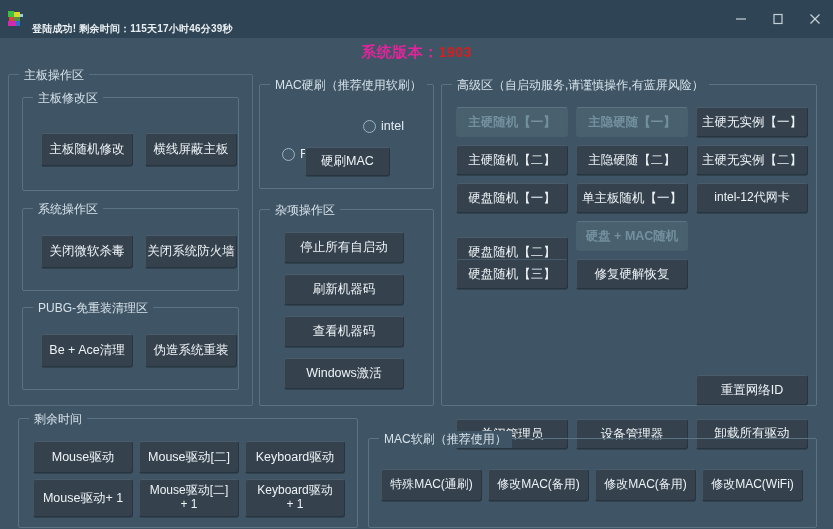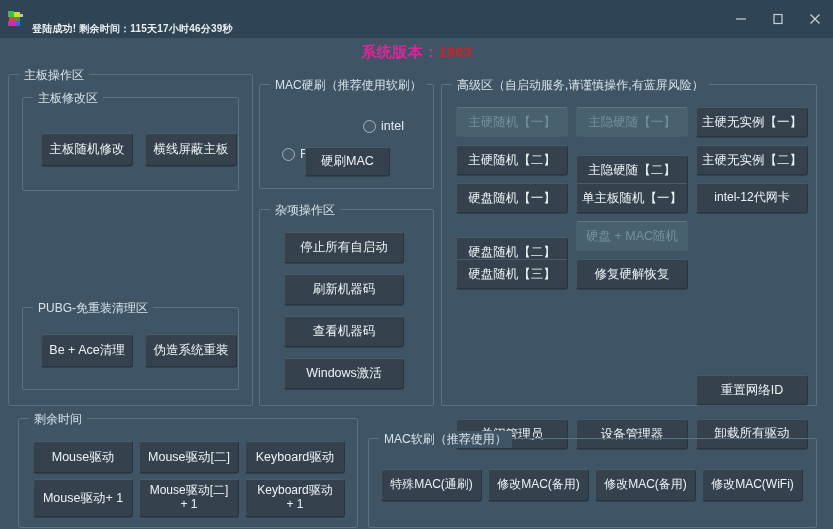--- a/index.html
+++ b/index.html
@@ -123,20 +123,21 @@
     box-shadow: 0 1px 0 rgba(0,0,0,.22);
     cursor: default;
     user-select: none;
   }
   .btn.disabled {
     background: #49616f;
     border-color: #47606e;
     border-top-color: #5c7484;
     color: #74909f;
     box-shadow: none;
+    font-weight: bold;
   }
   .btn.small { font-size: 12px; }
   .btn.two-line { font-size: 12px; }
 
   
   .radio {
     position: absolute;
     display: flex; align-items: center;
     color: #e6eef3;
     font-size: 12.5px;
@@ -195,20 +196,25 @@
 
     <div class="group outer" style="left:8px; top:8px; width:245px; height:332px;">
       <div class="legend">主板操作区</div>
 
       <div class="group" style="left:13px; top:22px; width:217px; height:94px;">
         <div class="legend">主板修改区</div>
         <div class="btn" style="left:18px; top:35px; width:92px; height:33px;">主板随机修改</div>
         <div class="btn" style="left:122px; top:35px; width:92px; height:33px;">横线屏蔽主板</div>
       </div>
 
+      <div class="group" style="left:13px; top:133px; width:217px; height:83px;">
+        <div class="legend">系统操作区</div>
+        <div class="btn" style="left:18px; top:26px; width:92px; height:33px;">关闭微软杀毒</div>
+        <div class="btn" style="left:122px; top:26px; width:92px; height:33px;">关闭系统防火墙</div>
+      </div>
 
       <div class="group" style="left:13px; top:232px; width:217px; height:83px;">
         <div class="legend">PUBG-免重装清理区</div>
         <div class="btn" style="left:18px; top:26px; width:92px; height:33px;">Be + Ace清理</div>
         <div class="btn" style="left:122px; top:26px; width:92px; height:33px;">伪造系统重装</div>
       </div>
     </div>
 
     <div class="group" style="left:259px; top:18px; width:175px; height:105px;">
       <div class="legend">MAC硬刷（推荐使用软刷）</div>
@@ -232,21 +238,21 @@
     </div>
 
     <div class="group" style="left:441px; top:18px; width:376px; height:322px;">
       <div class="legend">高级区（自启动服务,请谨慎操作,有蓝屏风险）</div>
 
       <div class="btn disabled" style="left:14px; top:22px; width:112px; height:30px;">主硬随机【一】</div>
       <div class="btn disabled" style="left:134px; top:22px; width:112px; height:30px;">主隐硬随【一】</div>
       <div class="btn" style="left:254px; top:22px; width:112px; height:30px;">主硬无实例【一】</div>
 
       <div class="btn" style="left:14px; top:60px; width:112px; height:30px;">主硬随机【二】</div>
-      <div class="btn" style="left:134px; top:60px; width:112px; height:30px;margin-top:10px;">主隐硬随【二】</div>
+      <div class="btn" style="left:134px; top:60px; width:112px; height:30px;">主隐硬随【二】</div>
       <div class="btn" style="left:254px; top:60px; width:112px; height:30px;">主硬无实例【二】</div>
 
       <div class="btn" style="left:14px; top:98px; width:112px; height:30px;">硬盘随机【一】</div>
       <div class="btn" style="left:134px; top:98px; width:112px; height:30px;">单主板随机【一】</div>
       <div class="btn small" style="left:254px; top:98px; width:112px; height:30px;">intel-12代网卡</div>
 
       <div class="btn" style="left:14px; top:152px; width:112px; height:30px;">硬盘随机【二】</div>
       <div class="btn disabled" style="left:134px; top:136px; width:112px; height:30px;">硬盘 + MAC随机</div>
 
       <div class="btn" style="left:14px; top:174px; width:112px; height:30px;">硬盘随机【三】</div>

